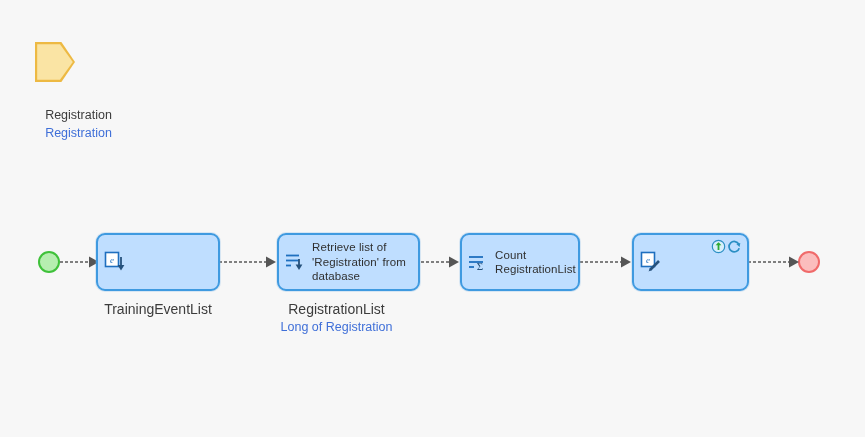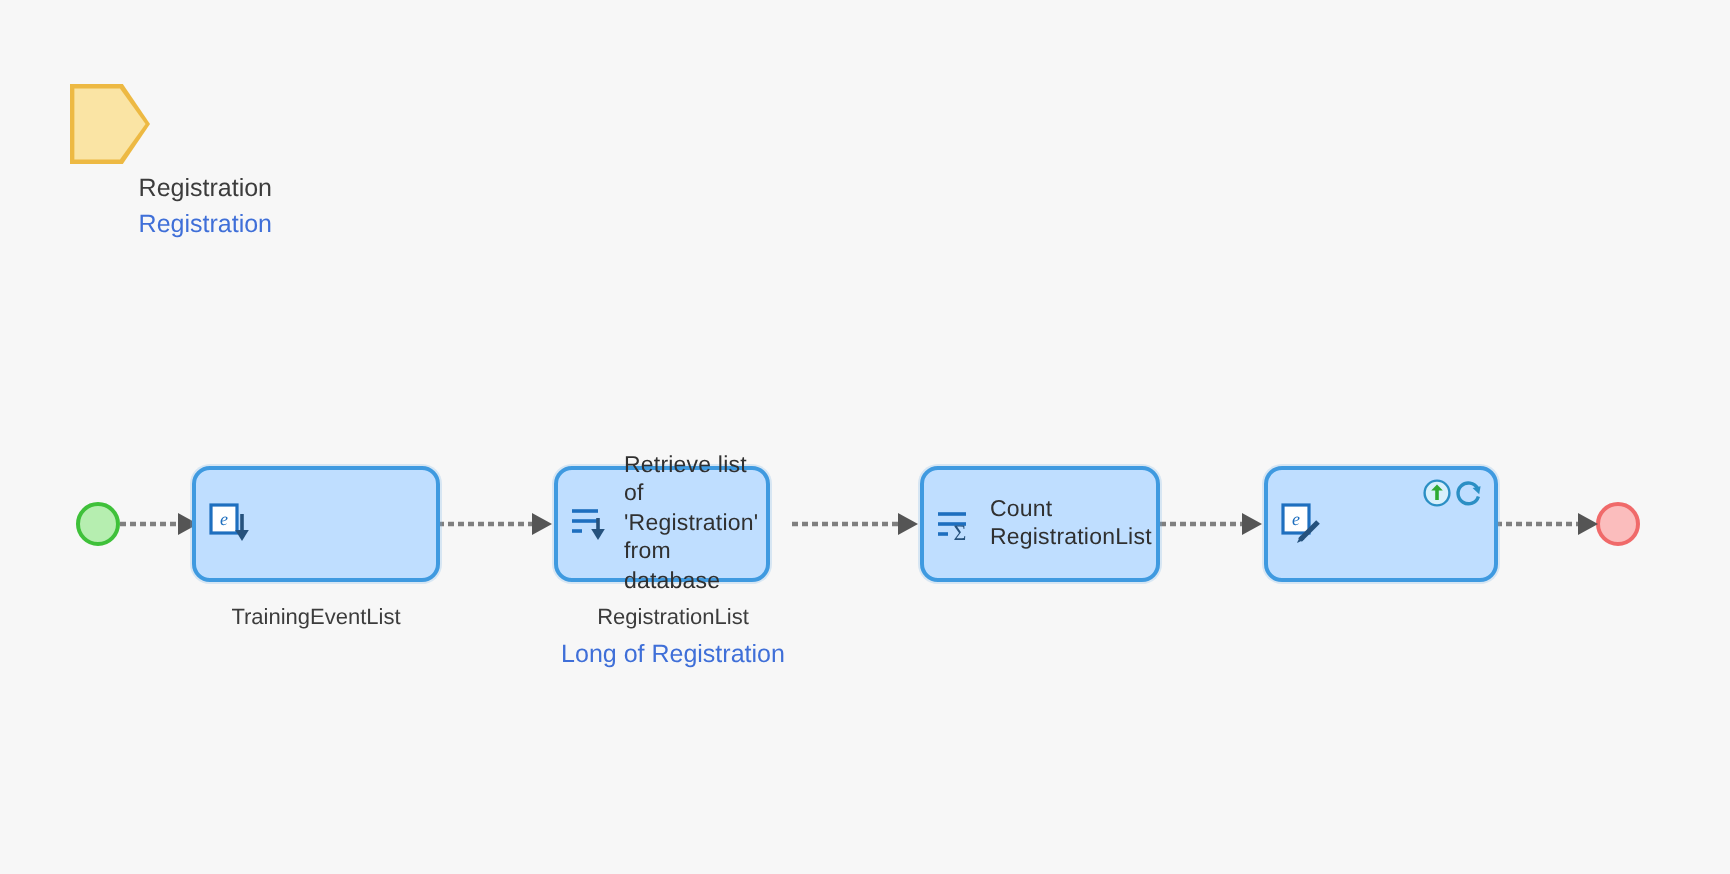--- a/index.html
+++ b/index.html
@@ -38,22 +38,22 @@
     position: relative;
   }
   .param-shape-inner {
     position: absolute;
     left: 2.2px; top: 2.2px;
     width: 35.6px; height: 35.6px;
     background: #fae4a4;
     clip-path: polygon(0% 0%, 64% 0%, 100% 50%, 64% 100%, 0% 100%);
   }
   .param-caption {
-    margin-top: 3px;
-    text-align: right;
+    margin-top: 24px;
+    text-align: center;
     padding-left: 5px;
   }
   .param-name {
     font-size: 12.5px;
     color: #3c3c3c;
     line-height: 18px;
     white-space: nowrap;
   }
   .param-type {
     font-size: 12.5px;
@@ -109,21 +109,21 @@
     white-space: pre-line;
     letter-spacing: 0.1px;
   }
 
   .node-caption {
     position: absolute;
     text-align: center;
     top: 300px;
   }
   .caption-name {
-    font-size: 11px;
+    font-size: 14px;
     color: #3c3c3c;
     line-height: 18px;
     white-space: nowrap;
   }
   .caption-type {
     font-size: 12.5px;
     color: #3f6fd8;
     line-height: 19px;
     white-space: nowrap;
   }
@@ -194,21 +194,21 @@
         <text x="8" y="11.5" font-family="'Liberation Serif',serif" font-size="9" font-style="italic" fill="#1e6fbf" text-anchor="middle">e</text>
         <line x1="17" y1="6" x2="17" y2="17" stroke="#26527d" stroke-width="1.8"></line>
         <polygon points="13.6,14 20.4,14 17,19.5" fill="#26527d"></polygon>
       </svg>
     </div>
   </div>
   <div class="node-caption" style="left:96px; width:124px;">
     <div class="caption-name">TrainingEventList</div>
   </div>
 
-  <div class="node" style="left:277px; width:108px;">
+  <div class="node" style="left:277px; width:143px;">
     <div class="node-icon">
       <svg width="22" height="22" viewBox="0 0 22 22">
         <line x1="1" y1="4.5" x2="14" y2="4.5" stroke="#1e6fbf" stroke-width="1.8"></line>
         <line x1="1" y1="9.5" x2="14" y2="9.5" stroke="#1e6fbf" stroke-width="1.8"></line>
         <line x1="1" y1="14.5" x2="6" y2="14.5" stroke="#1e6fbf" stroke-width="1.8"></line>
         <line x1="14" y1="8" x2="14" y2="16" stroke="#26527d" stroke-width="1.8"></line>
         <polygon points="10.6,13.5 17.4,13.5 14,19" fill="#26527d"></polygon>
       </svg>
     </div>
     <div class="node-text">Retrieve list of

